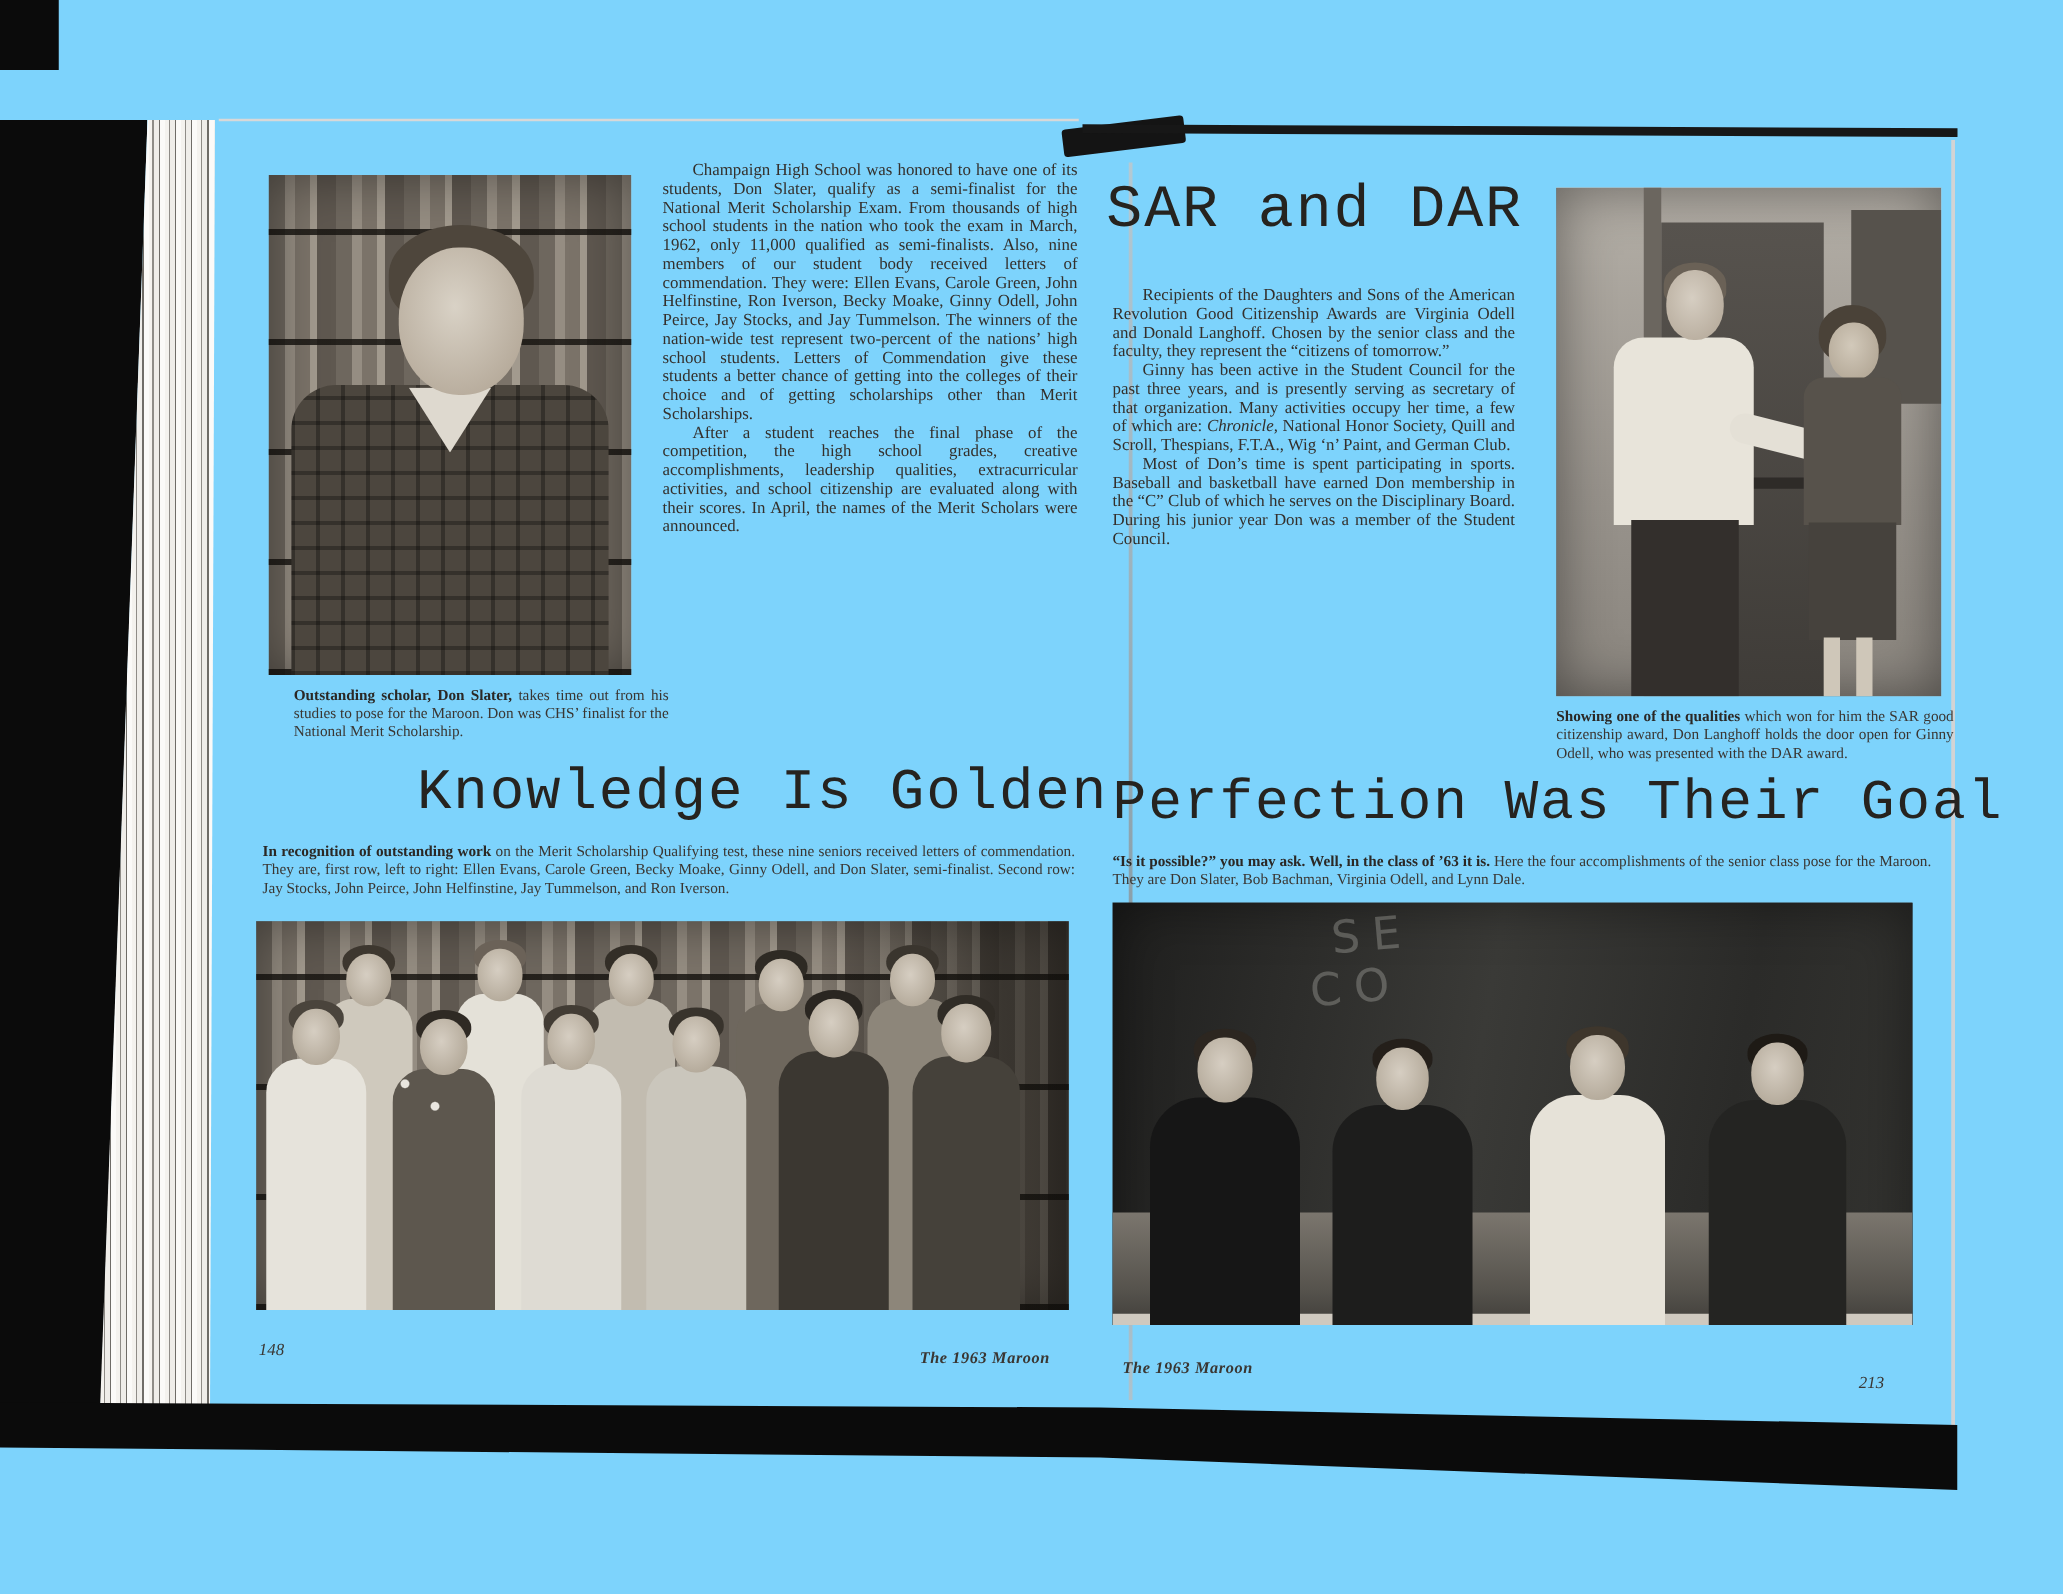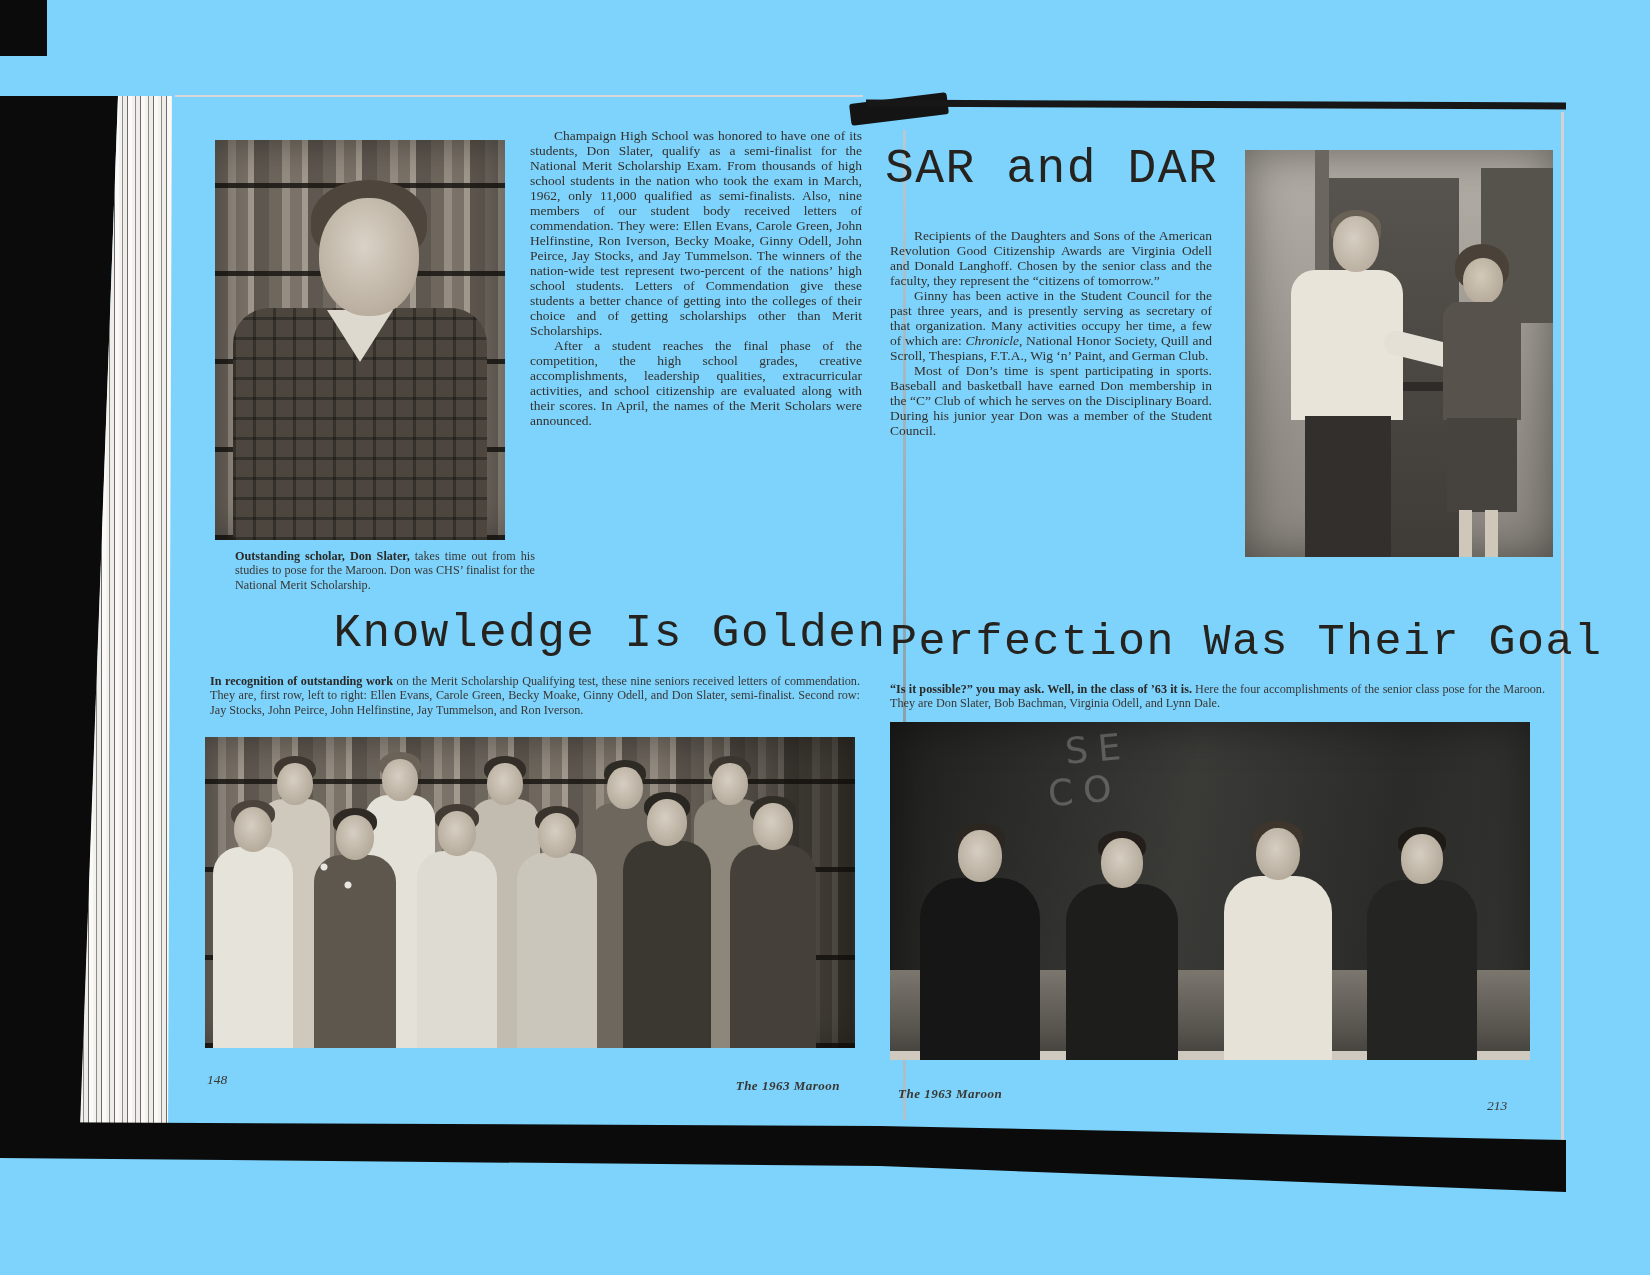--- a/index.html
+++ b/index.html
@@ -137,20 +137,23 @@
       <div class="fig-part" style="left:88px;top:66px;width:46px;height:56px;border-radius:48%;background:radial-gradient(ellipse at 45% 40%,#d6cec2,#b0a494);"></div>
 
       <div class="fig-part" style="left:210px;top:94px;width:54px;height:46px;background:#4a4238;border-radius:50% 50% 42% 42%;"></div>
       <div class="fig-part" style="left:218px;top:108px;width:40px;height:46px;border-radius:48%;background:radial-gradient(ellipse at 45% 40%,#d2c9ba,#ab9f8d);"></div>
       <div class="fig-part" style="left:198px;top:152px;width:78px;height:118px;background:#57524b;border-radius:16px 16px 0 0;"></div>
       <div class="fig-part" style="left:202px;top:268px;width:70px;height:94px;background:#46423d;"></div>
       <div class="fig-part" style="left:214px;top:360px;width:13px;height:47px;background:#cfc7b9;"></div>
       <div class="fig-part" style="left:240px;top:360px;width:13px;height:47px;background:#cfc7b9;"></div>
     </div>
 
+    <div class="abs caption" style="left:375px;top:470px;width:318px;">
+      <b>Showing one of the qualities</b><span> which won for him the SAR good citizenship award, Don Langhoff holds the door open for Ginny Odell, who was presented with the DAR award.</span>
+    </div>
 
     <div class="abs headline" style="left:20px;top:522px;width:655px;font-size:45px;line-height:50px;">Perfection Was Their Goal</div>
 
     <div class="abs caption" style="left:20px;top:586px;width:655px;">
       <b>“Is it possible?” you may ask.  Well, in the class of ’63 it is.</b><span> Here the four accomplishments of the senior class pose for the Maroon.  They are Don Slater, Bob Bachman, Virginia Odell, and Lynn Dale.</span>
     </div>
 
     <div class="abs photo" id="vale-photo" style="left:20px;top:626px;width:640px;height:338px;overflow:hidden;
                 background:linear-gradient(100deg,#1f1f1e,#3a3a37 45%,#2b2b29 75%,#343431);">
       <div class="chalk" style="left:175px;top:6px;">SE</div>

